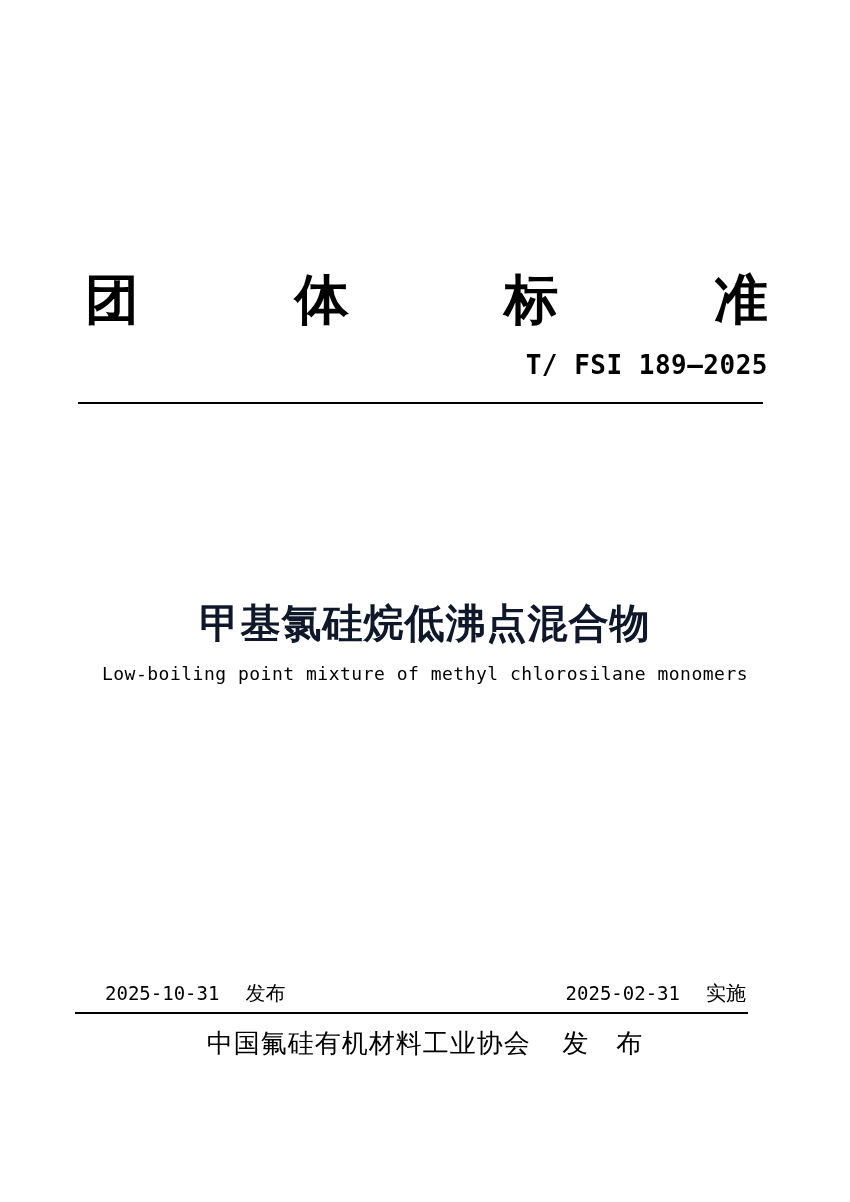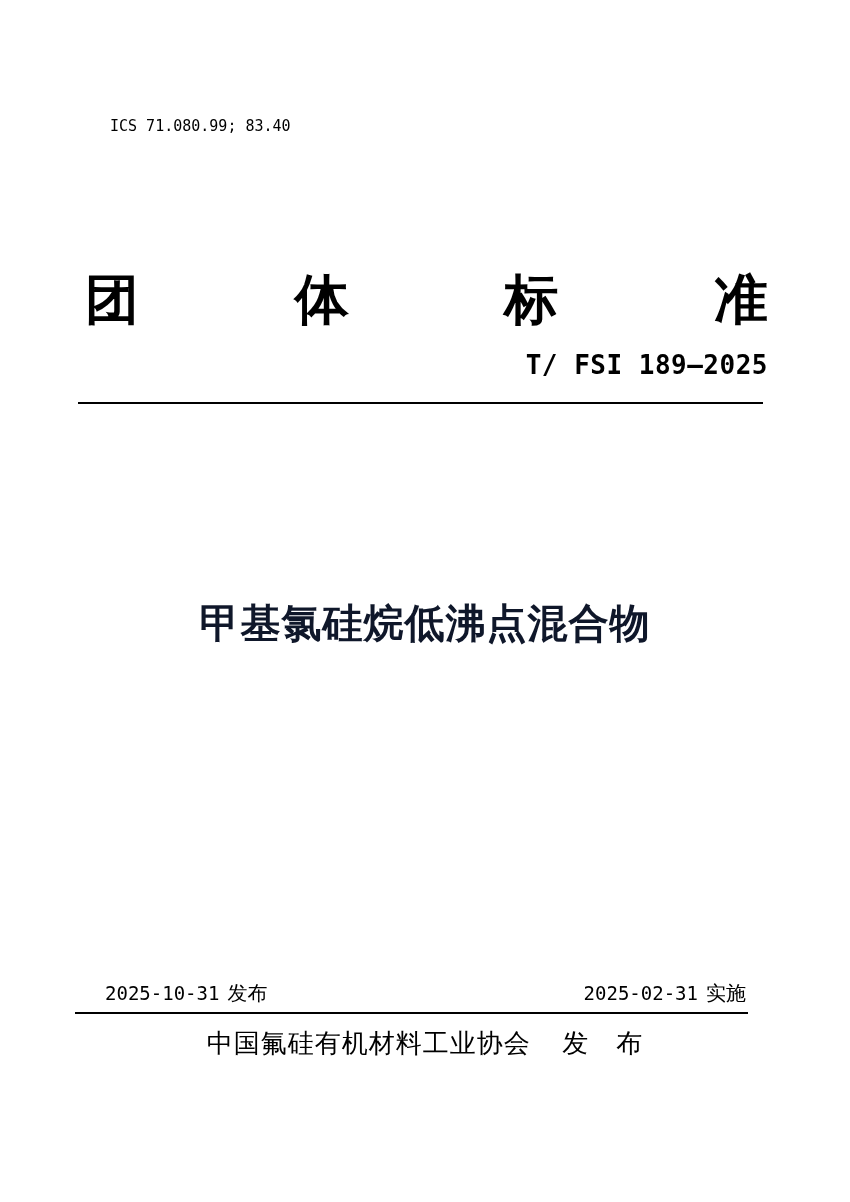--- a/index.html
+++ b/index.html
@@ -91,56 +91,56 @@
     display: flex;
     justify-content: space-between;
     align-items: baseline;
     border-bottom: 2px solid #000;
     padding: 0 2px 5px 30px;
     font-size: 20px;
     color: #000;
   }
   .date-group { display: flex; align-items: baseline; }
   .date-group .date { font-family: "DejaVu Sans Mono", monospace; font-size: 19px; }
-  .date-group .label { margin-left: 8px; font-size: 20px; }
+  .date-group .label { margin-left: 26px; font-size: 20px; }
 
   .publisher-row {
     position: absolute;
     left: 0;
     top: 1026px;
     width: 100%;
     text-align: center;
     font-size: 26px;
     letter-spacing: 1px;
     color: #000;
   }
   .publisher-row .action { margin-left: 22px; }
 </style>
 </head>
 <body>
 
 <div class="page">
 
   <div class="codes mono">
-    <div>ICS 71.080.99; 83.40</div>
   </div>
 
   <div class="banner">
     <span>团</span>
     <span>体</span>
     <span>标</span>
     <span>准</span>
   </div>
 
   <div class="std-number mono">T/ FSI 189—2025</div>
 
   <div class="top-rule"></div>
 
   <div class="title-cn">甲基氯硅烷低沸点混合物</div>
 
+  <div class="title-en mono">Low-boiling point mixture of methyl chlorosilane monomers</div>
 
   <div class="dates-row">
     <div class="date-group">
       <span class="date">2025-10-31</span>
       <span class="label">发布</span>
     </div>
     <div class="date-group">
       <span class="date">2025-02-31</span>
       <span class="label">实施</span>
     </div>

